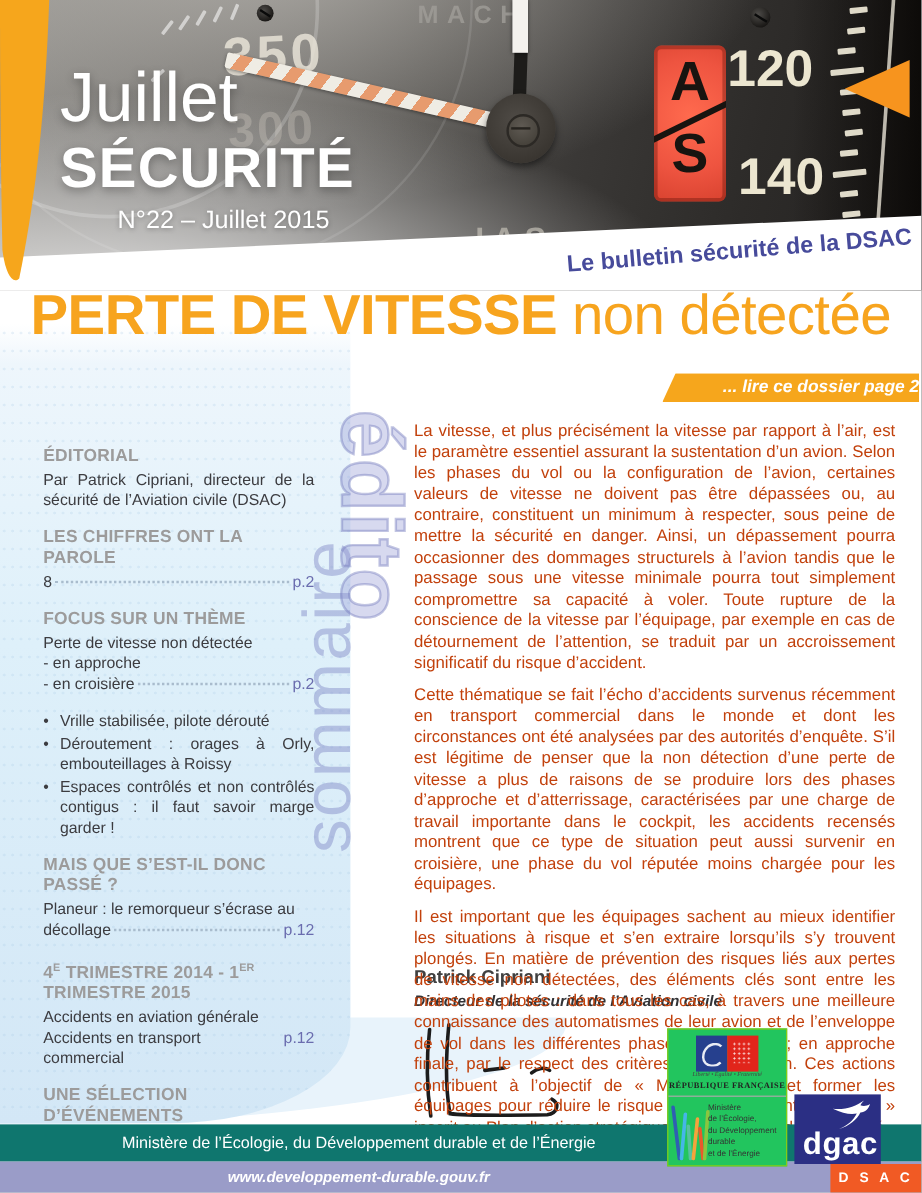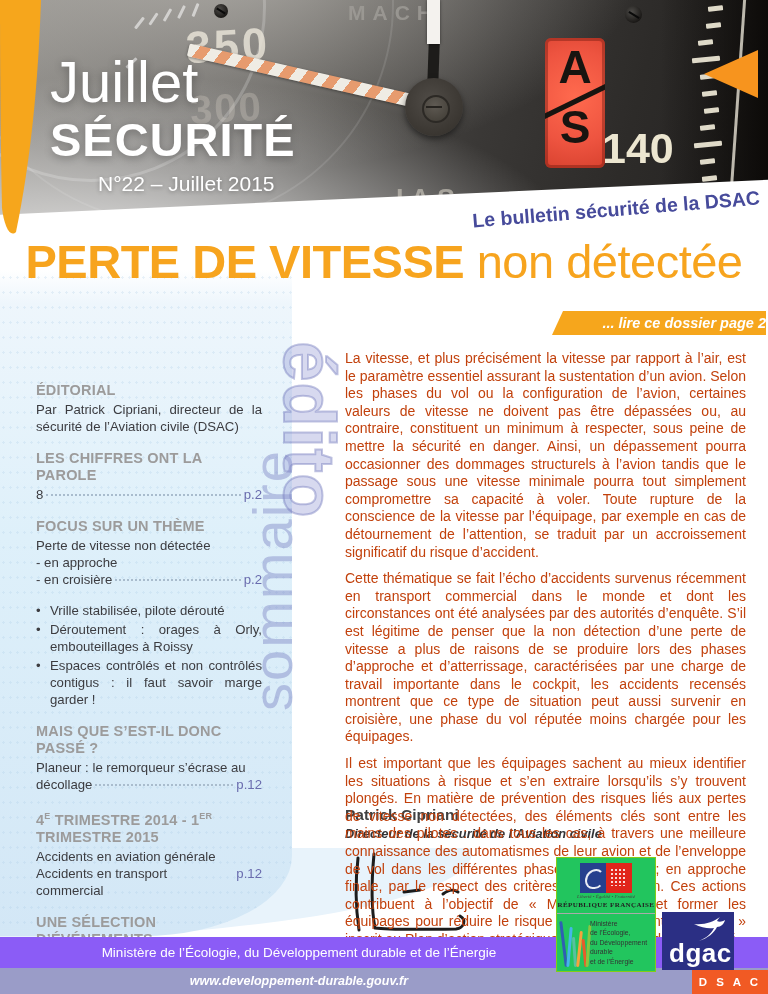--- a/index.html
+++ b/index.html
@@ -17,21 +17,21 @@
   .arc1{left:-84px;top:-168px;width:344px;height:344px;border:3px solid rgba(255,255,255,.20);}
   .arc2{left:-46px;top:-216px;width:436px;height:436px;border:2px solid rgba(255,255,255,.11);}
   .mini-tick{position:absolute;width:3px;height:14px;background:rgba(255,255,255,.55);border-radius:1px;}
   .screw{position:absolute;border-radius:50%;background:radial-gradient(circle at 40% 35%,#4d4b48,#181614 75%);}
   .screw::after{content:"";position:absolute;left:15%;top:46%;width:70%;height:2px;background:#0a0a0a;transform:rotate(32deg);}
   .g-350{position:absolute;left:186px;top:20px;font-size:45px;font-weight:700;color:rgba(236,231,219,.8);transform:rotate(-3deg);letter-spacing:3px;}
   .g-300{position:absolute;left:190px;top:86px;font-size:40px;font-weight:700;color:rgba(225,220,210,.28);transform:rotate(-3deg);letter-spacing:2px;}
   .g-mach{position:absolute;left:348px;top:1px;font-size:21px;font-weight:700;color:rgba(160,158,152,.8);letter-spacing:7px;}
   .g-ias{position:absolute;left:396px;top:184px;font-size:27px;font-weight:700;color:rgba(190,186,176,.75);letter-spacing:7px;}
   .g-120{position:absolute;left:606px;top:34px;font-size:43px;font-weight:700;color:#ece6d0;}
-  .g-140{position:absolute;left:602px;top:124px;font-size:43px;font-weight:700;color:#ece6d0;}
+  .g-140{position:absolute;left:602px;top:124px;font-size:43px;font-weight:700;color:#ece6d0;padding-left:13px;}
   .as-box{position:absolute;left:545px;top:38px;width:60px;height:130px;border-radius:6px;
     background:radial-gradient(circle at 50% 45%,#ff6a4e 0%,#ee5440 60%,#d8422f 100%);
     box-shadow:inset 0 0 0 3px rgba(90,14,6,.35);overflow:hidden;}
   .as-a{position:absolute;left:0;top:2px;width:100%;text-align:center;font-size:46px;font-weight:700;color:#181410;}
   .as-s{position:absolute;left:0;top:62px;width:100%;text-align:center;font-size:46px;font-weight:700;color:#181410;}
   .as-slash{position:absolute;left:-8px;top:60px;width:80px;height:5px;background:#181410;transform:rotate(-26deg);}
   .tick-col .t{position:absolute;height:5px;background:rgba(240,234,216,.92);border-radius:1px;transform:rotate(-6deg);}
   .arc-line{position:absolute;left:736px;top:-6px;width:3px;height:215px;background:rgba(245,240,225,.75);transform:rotate(4deg);}
   .pointer-tri{position:absolute;left:704px;top:50px;width:0;height:0;
     border-right:54px solid #f7941e;border-top:24px solid transparent;border-bottom:24px solid transparent;}
@@ -74,39 +74,39 @@
     background-image:radial-gradient(circle,rgba(165,200,228,.5) 1px,transparent 1.4px);
     background-size:7px 15px;opacity:.45;}
   .vert{position:absolute;text-align:center;pointer-events:none;}
   .vert-sommaire{left:62px;top:548px;width:420px;height:64px;transform:rotate(-90deg);
     font-size:56px;font-weight:400;color:rgba(120,127,192,.42);letter-spacing:2px;}
   .vert-edito{left:200px;top:390px;width:220px;height:80px;transform:rotate(90deg);
     font-size:72px;font-weight:700;color:rgba(150,156,212,.38);-webkit-text-stroke:2px rgba(120,127,190,.45);letter-spacing:1px;}
 
   .toc{position:absolute;left:36px;top:372px;width:226px;font-size:13.2px;color:#3c3c40;line-height:17px;z-index:2;}
   .toc .s-head{font-size:14.5px;font-weight:700;color:#9c9b9b;letter-spacing:.2px;margin:15px 0 2px;}
-  .toc .s-head:first-child{margin-top:10px;}
+  .toc .s-head:first-child{margin-top:0;}
   .toc .s-head sup{font-size:9px;}
   .toc .line{text-align:justify;}
   .toc-line{display:flex;align-items:baseline;}
   .toc-line .dots{flex:1;border-bottom:2px dotted #a9bccd;margin:0 3px;transform:translateY(-3px);}
   .toc-line .pnum{color:#6a6cae;font-weight:400;}
   .toc .bullets{margin:14px 0 2px;}
   .toc .b-item{display:flex;margin-bottom:2px;text-align:justify;}
   .toc .b-item .marker{width:14px;flex:none;}
 
   
   .edito-col{position:absolute;left:345px;top:350px;width:401px;z-index:2;}
   .edito-col p{margin:0 0 9px;font-size:14px;line-height:17.6px;color:#c2410c;text-align:justify;}
   .signer-name{position:absolute;left:345px;top:806px;font-size:15.5px;font-weight:700;color:#404040;}
   .signer-title{position:absolute;left:345px;top:826px;font-size:12.8px;font-weight:700;font-style:italic;color:#333336;}
   .signature{position:absolute;left:348px;top:852px;}
 
   
-  .bar-dark{position:absolute;left:0;top:937px;width:768px;height:31px;background:#8b5cf6;z-index:2;}
+  .bar-dark{position:absolute;left:0;top:937px;width:768px;height:31px;background:#0f766e;z-index:2;}
   .bar-dark .txt{display:block;padding-right:170px;text-align:center;line-height:31px;color:#fff;font-size:13.5px;}
   .bar-light{position:absolute;left:0;top:968px;width:768px;height:26px;background:#9a9cc8;z-index:2;}
   .bar-light .txt{display:block;padding-right:170px;text-align:center;line-height:26px;color:#fff;font-size:12.5px;font-weight:700;font-style:italic;}
 
   .gov-box{position:absolute;left:556px;top:857px;width:98px;height:113px;background:#22c55e;border:1px solid #84cc16;z-index:3;}
   .rf{position:relative;width:100%;height:55px;border-bottom:1px solid #aaa;}
   .rf-flag{position:absolute;left:23px;top:5px;width:52px;height:30px;display:flex;}
   .rf-blue{width:26px;height:100%;background:#26408e;position:relative;}
   .rf-blue::after{content:"";position:absolute;left:5px;top:6px;width:15px;height:16px;border-radius:60% 40% 50% 40%;border:2px solid rgba(255,255,255,.9);border-right-color:transparent;}
   .rf-red{width:26px;height:100%;background:#e1251b;position:relative;}
@@ -139,20 +139,21 @@
     <div class="mini-tick" style="left:180px;top:5px;transform:rotate(26deg);"></div>
     <div class="mini-tick" style="left:194px;top:3px;transform:rotate(22deg);"></div>
     <div class="mini-tick" style="left:130px;top:56px;transform:rotate(48deg);"></div>
     <div class="screw" style="left:214px;top:4px;width:14px;height:14px;"></div>
     <div class="screw" style="left:625px;top:6px;width:17px;height:17px;"></div>
 
     <div class="g-350">350</div>
     <div class="g-300">300</div>
     <div class="g-mach">MACH</div>
     <div class="g-ias">IAS</div>
+    <div class="g-120">120</div>
     <div class="g-140">140</div>
 
     <div class="as-box">
       <div class="as-a">A</div>
       <div class="as-slash"></div>
       <div class="as-s">S</div>
     </div>
 
     <div class="tick-col">
       <div class="t" style="left:708px;top:6px;width:15px;"></div>

